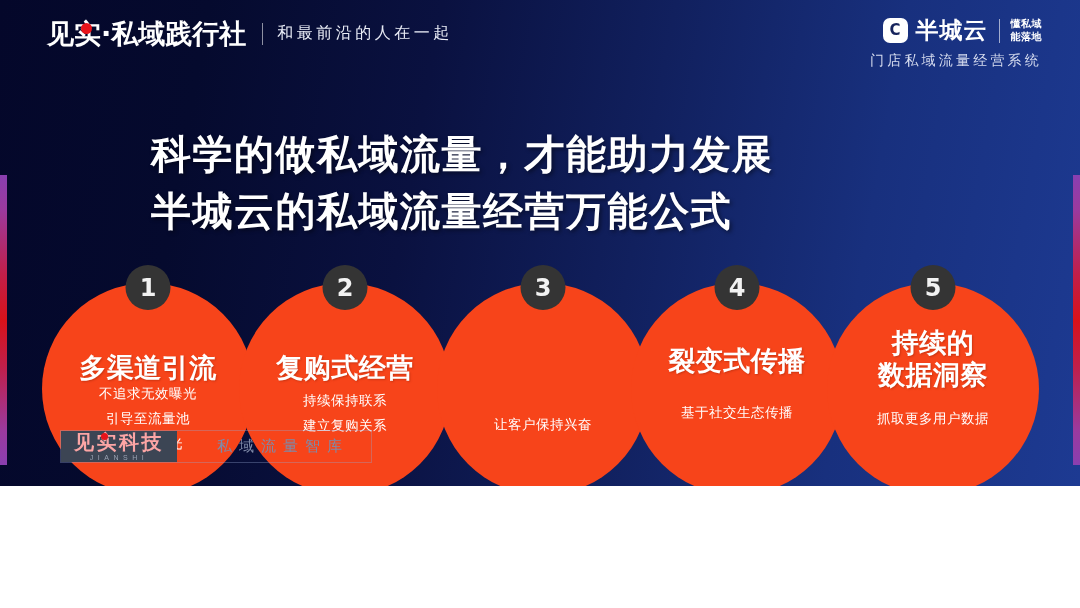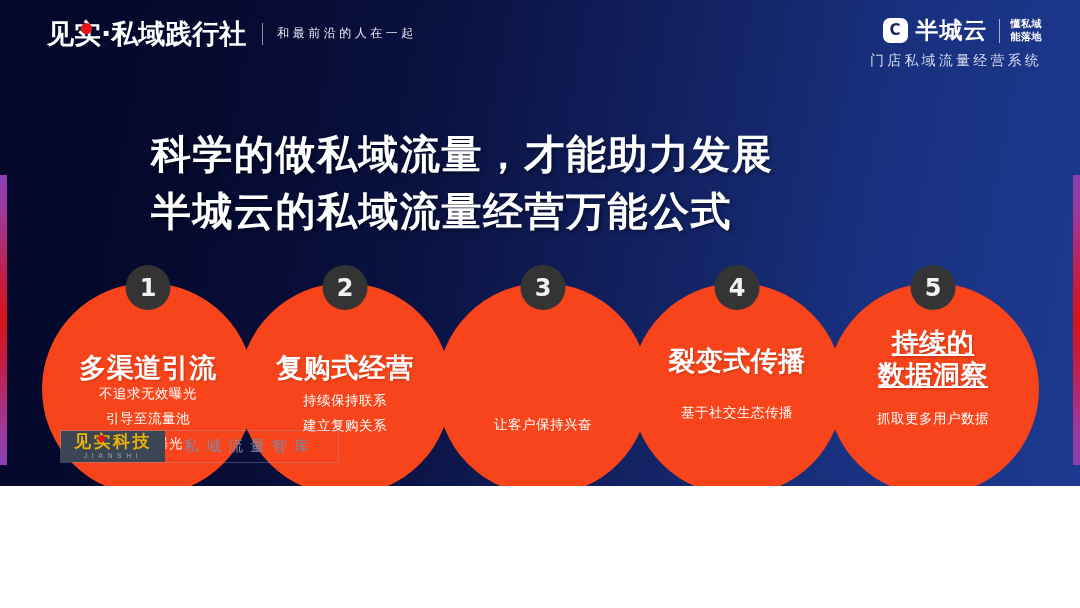--- a/index.html
+++ b/index.html
@@ -65,21 +65,21 @@
     border-radius: 50%;
     background: #e8131a;
   }
   .brand-left .divider {
     width: 1px; height: 22px;
     background: rgba(255,255,255,0.55);
     margin: 0 14px 0 16px;
   }
   .brand-left .tagline {
     font-family: "DejaVu Sans", sans-serif;
-    font-size: 12px; color: #e9ecf6;
+    font-size: 16px; color: #e9ecf6;
     letter-spacing: 3.5px;
     white-space: nowrap;
   }
 
   .brand-right {
     position: absolute;
     right: 38px; top: 18px;
     text-align: center;
   }
   .brand-right .row1 {
@@ -152,21 +152,21 @@
     left: 0; right: 0;
     text-align: center;
     font-family: "DejaVu Serif", serif;
     font-weight: 700;
     color: #ffffff;
     white-space: nowrap;
     line-height: 1.18;
     text-shadow: 1px 1px 2px rgba(120,25,0,0.35);
   }
   .bubble .headline.one-line { top: 69px; font-size: 27px; letter-spacing: 0.5px; }
-  .bubble .headline.two-line { top: 44px; font-size: 27px; letter-spacing: 0.5px; text-decoration: underline; }
+  .bubble .headline.two-line { top: 44px; font-size: 27px; letter-spacing: 0.5px; }
   .bubble .subs {
     position: absolute;
     left: 0; right: 0;
     text-align: center;
   }
   .bubble .subs div {
     font-family: "DejaVu Sans", sans-serif;
     font-size: 13.5px;
     color: #ffffff;
     line-height: 1.85;
@@ -196,43 +196,43 @@
     height: 33px;
     border: 1px solid rgba(150,165,210,0.35);
   }
   .footer .fl {
     background: #3c4554;
     padding: 0 13px;
     display: flex; flex-direction: column;
     align-items: center; justify-content: center;
   }
   .footer .fl .cn {
-    font-family: Liberation Mono, monospace;
-    font-size: 17px; font-weight: 700;
-    color: #eab308; letter-spacing: 2.5px;
+    font-family: Liberation Serif, serif;
+    font-size: 20px; font-weight: 700;
+    color: #fca5a5; letter-spacing: 2.5px;
     line-height: 1.05;
     white-space: nowrap;
   }
   .footer .fl .cn .dot-char { position: relative; display: inline-block; }
   .footer .fl .cn .dot-char::after {
     content: "";
     position: absolute; left: 4px; top: 1px;
     width: 7px; height: 7px; border-radius: 50%;
     background: #e8131a;
   }
   .footer .fl .en {
     font-family: "Liberation Sans", sans-serif;
     font-size: 7px; color: #9aa2b2;
     letter-spacing: 4.5px;
     line-height: 1;
     margin-top: 1px;
     white-space: nowrap;
   }
   .footer .fr {
-    padding: 0 22px 0 19px;
+    padding: 0 22px 0 40px;
     display: flex; align-items: center;
     font-family: "DejaVu Sans", sans-serif;
     font-size: 15px;
     color: #7f8aa8;
     letter-spacing: 7px;
     white-space: nowrap;
   }
 </style>
 </head>
 <body>

